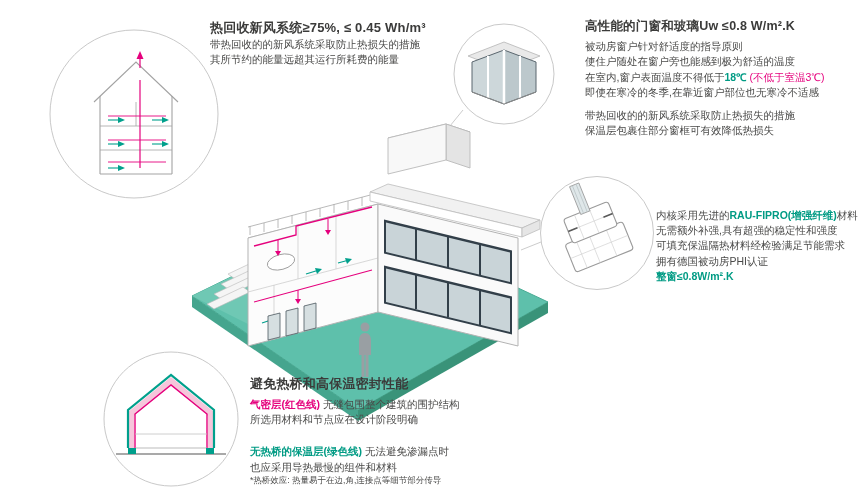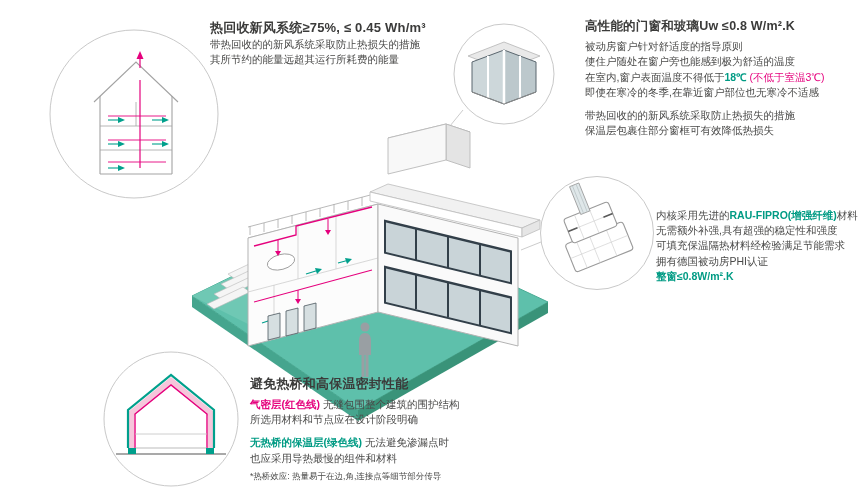--- a/index.html
+++ b/index.html
@@ -205,16 +205,16 @@
   <div class="line">无需额外补强,具有超强的稳定性和强度</div>
   <div class="line">可填充保温隔热材料经检验满足节能需求</div>
   <div class="line">拥有德国被动房PHI认证</div>
   <div class="line teal bold">整窗≤0.8W/m².K</div>
 </div>
 
 <div class="abs" style="left:250px;top:376px;width:340px">
   <div class="title">避免热桥和高保温密封性能</div>
   <div class="line" style="margin-top:4px"><span class="red bold">气密层(红色线)</span><span> 无缝包围整个建筑的围护结构</span></div>
   <div class="line">所选用材料和节点应在设计阶段明确</div>
-  <div class="line" style="margin-top:8px"><span class="teal bold">无热桥的保温层(绿色线)</span><span> 无法避免渗漏点时</span></div>
+  <div class="line" style="margin-top:17px"><span class="teal bold">无热桥的保温层(绿色线)</span><span> 无法避免渗漏点时</span></div>
   <div class="line">也应采用导热最慢的组件和材料</div>
-  <div class="note" style="margin-top:5px">*热桥效应: 热量易于在边,角,连接点等细节部分传导</div>
+  <div class="note" style="">*热桥效应: 热量易于在边,角,连接点等细节部分传导</div>
 </div>
 
 </body></html>

